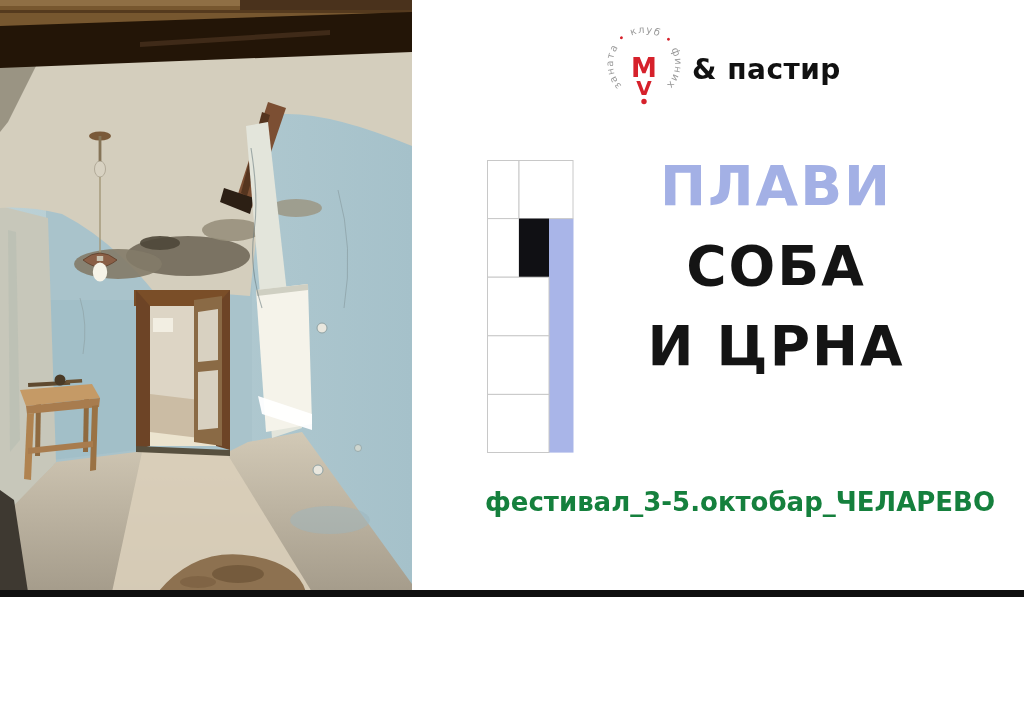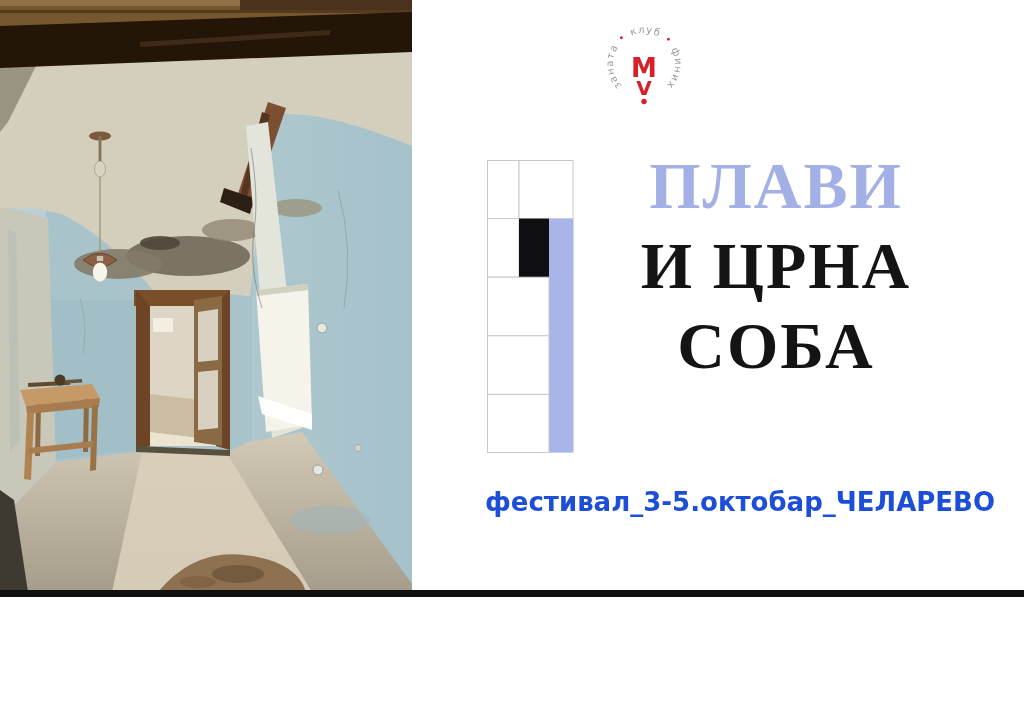--- a/index.html
+++ b/index.html
@@ -12,26 +12,26 @@
   
   .club-logo{position:absolute;left:599px;top:21px;width:90px;height:90px;}
   .partner-label{
     position:absolute;left:692px;top:50px;height:40px;line-height:40px;
     font-size:28px;font-weight:800;color:#111;letter-spacing:.5px;white-space:nowrap;
   }
   
   .grid-graphic{position:absolute;left:487px;top:160px;width:87px;height:293px;}
   
   .title-block{position:absolute;left:566px;top:146px;width:420px;text-align:center;}
-  .title-line{font-size:66px;line-height:80px;font-weight:800;letter-spacing:2px;white-space:nowrap;font-family:Liberation Serif, serif;}
+  .title-line{font-size:55px;line-height:80px;font-weight:800;letter-spacing:2px;white-space:nowrap;}
   .t-blue{color:#a3b0e5;}
   .t-black{color:#141414;}
   .subtitle{
     position:absolute;left:485px;top:487px;font-size:26px;font-weight:700;
-    color:#1d4ed8;letter-spacing:0;white-space:nowrap;
+    color:#15803d;letter-spacing:0;white-space:nowrap;
   }
   
   .rule{position:absolute;left:0;top:590px;width:1024px;height:7px;background:#0f0f0f;}
   
   .footer{position:absolute;left:0;top:597px;width:1024px;height:127px;background:#fff;}
 </style>
 </head>
 <body>
 
 <div class="poster">
@@ -136,36 +136,37 @@
     </defs>
     <text font-size="10" letter-spacing="1.1" fill="#9a9a9a" font-weight="500">
       <textPath href="#arcPath" startOffset="50%" text-anchor="middle">
         <tspan>заната</tspan><tspan fill="#d6212b" dx="5">•</tspan><tspan dx="5">клуб</tspan><tspan fill="#d6212b" dx="5">•</tspan><tspan dx="5">финих</tspan>
       </textPath>
     </text>
     <circle cx="45" cy="80.5" r="2.7" fill="#d6212b"></circle>
     <text x="45" y="56" text-anchor="middle" font-size="26" font-weight="bold" fill="#d6212b">M</text>
     <text x="45" y="74" text-anchor="middle" font-size="20" font-weight="bold" fill="#d6212b">V</text>
   </svg>
+  <div class="partner-label">&amp; пастир</div>
 
   <svg class="grid-graphic" viewBox="0 0 87 293">
     <rect x="62" y="58.6" width="24.5" height="234" fill="#a9b5e8"></rect>
     <rect x="0.5" y="0.5" width="31.5" height="58.1" fill="#ffffff" stroke="#c8c8c8"></rect>
     <rect x="32" y="0.5" width="54" height="58.1" fill="#ffffff" stroke="#c8c8c8"></rect>
     <rect x="0.5" y="58.6" width="31.5" height="58.6" fill="#ffffff" stroke="#c8c8c8"></rect>
     <rect x="32" y="58.6" width="30" height="58.6" fill="#101014"></rect>
     <rect x="0.5" y="117.2" width="61.5" height="58.6" fill="#ffffff" stroke="#c8c8c8"></rect>
     <rect x="0.5" y="175.8" width="61.5" height="58.6" fill="#ffffff" stroke="#c8c8c8"></rect>
     <rect x="0.5" y="234.4" width="61.5" height="58.1" fill="#ffffff" stroke="#c8c8c8"></rect>
   </svg>
 
   <div class="title-block">
     <div class="title-line t-blue">ПЛАВИ</div>
+    <div class="title-line t-black">СОБА</div>
     <div class="title-line t-black">И ЦРНА</div>
-    <div class="title-line t-black">СОБА</div>
   </div>
   <div class="subtitle">фестивал_3-5.октобар_ЧЕЛАРЕВО</div>
 
   <div class="rule"></div>
 
   <div class="footer">
     
     
     
     

